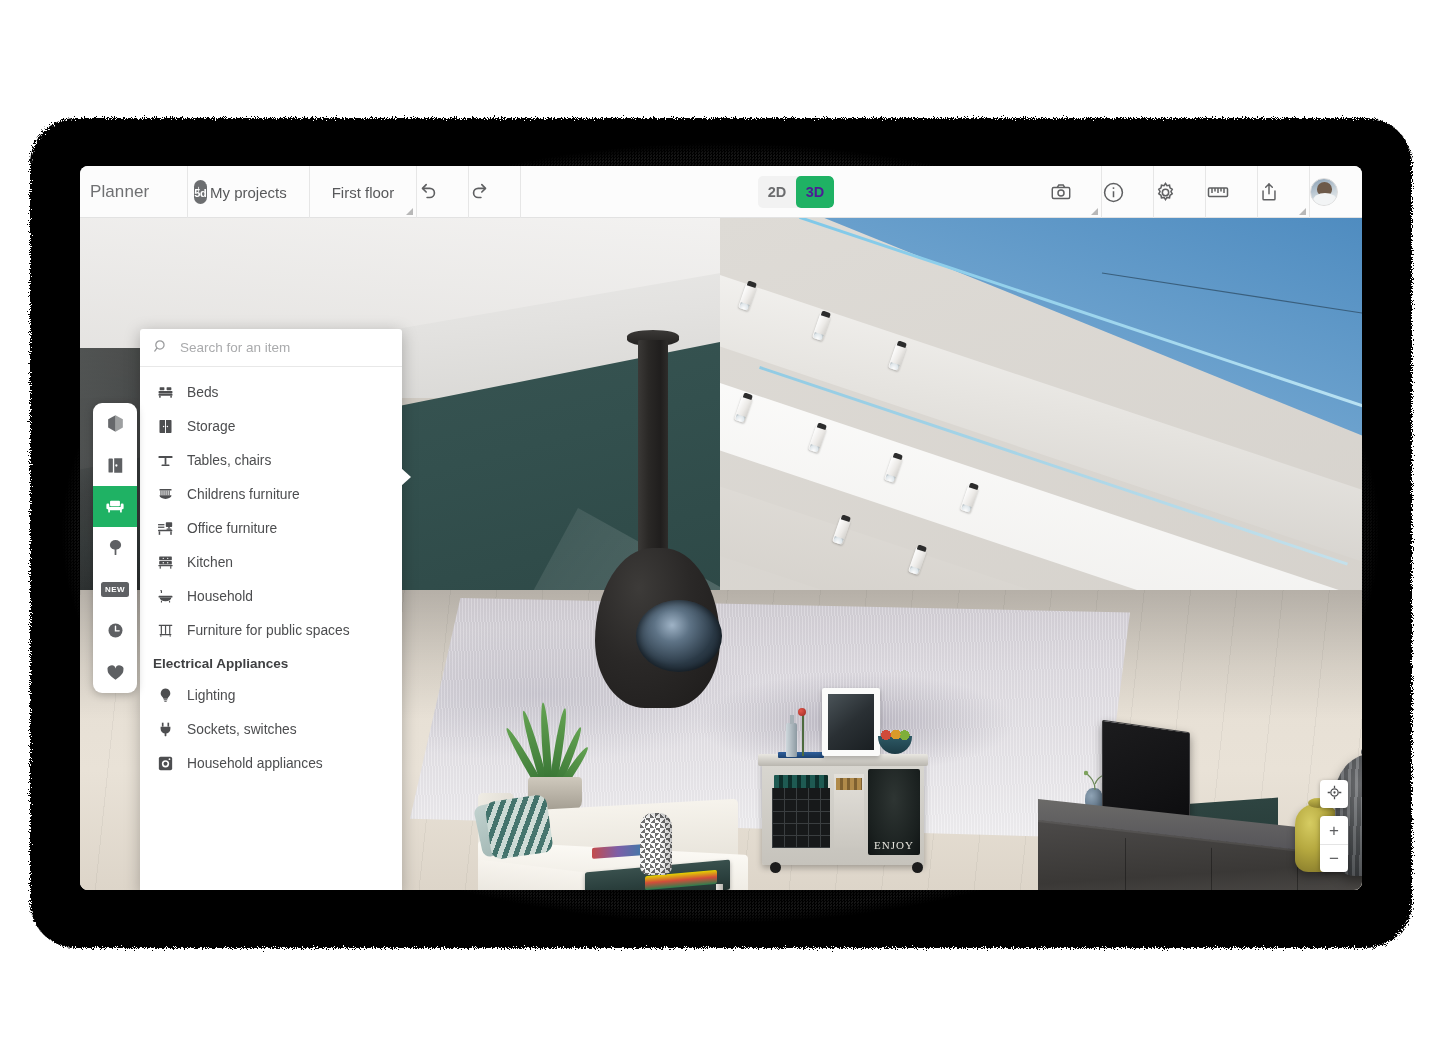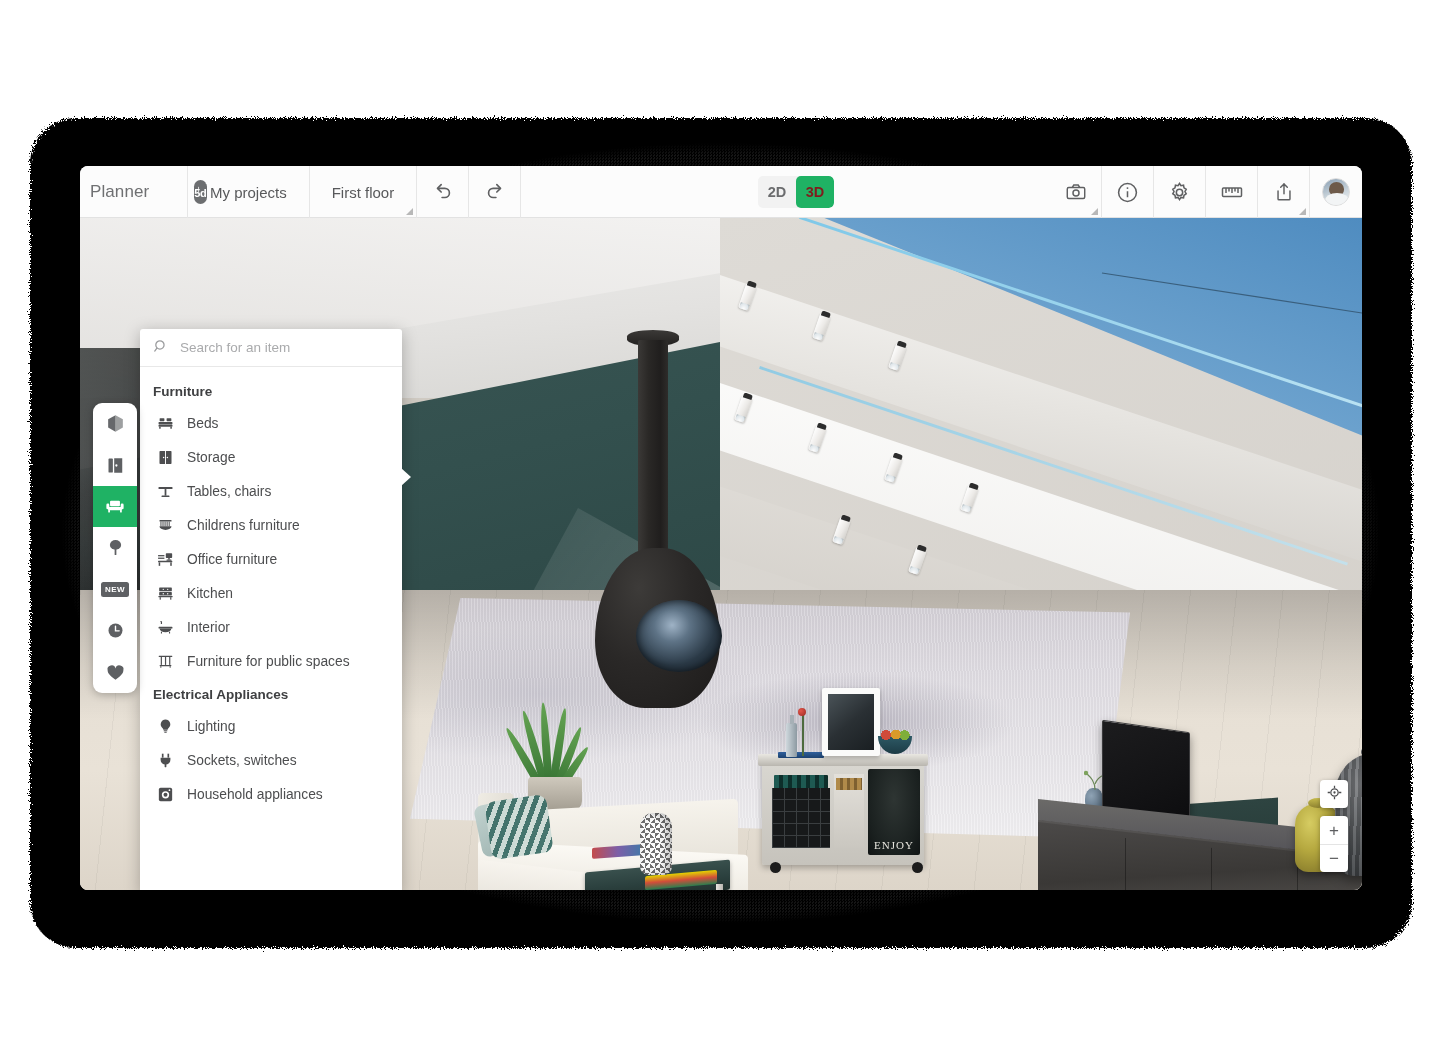--- a/index.html
+++ b/index.html
@@ -48,21 +48,21 @@
   
   #toolbar {
     position: absolute; left: 0; top: 0;
     width: 100%; height: 52px;
     background: #fcfcfc;
     display: flex; align-items: stretch;
     z-index: 40;
     border-bottom: 1px solid #e2e2e2;
   }
   .tb-cell {
-    display: flex; align-items: center; justify-content: center;
+    display: flex; align-items: center; 
     position: relative;
     border-right: 1px solid #e6e6e6;
     height: 52px;
   }
   .corner-tick {
     position: absolute; right: 3px; bottom: 3px;
     width: 0; height: 0;
     border-left: 7px solid transparent;
     border-bottom: 7px solid #b8b8b8;
   }
@@ -95,21 +95,21 @@
   #dim-toggle {
     position: absolute; left: 678px; top: 10px;
     height: 32px; display: flex; align-items: center;
     background: #f2f2f2; border-radius: 5px; padding: 0;
     overflow: hidden;
   }
   .dim-btn {
     width: 38px; height: 32px; display: flex; align-items: center; justify-content: center;
     font-size: 14.5px; font-weight: bold; color: #6b6c6e; cursor: pointer;
   }
-  .dim-btn.active { background: #1fb264; color: #7f1d1d; border-radius: 5px; }
+  .dim-btn.active { background: #1fb264; color: #4c1d95; border-radius: 5px; }
 
   #tb-right { margin-left: auto; display: flex; align-items: stretch; }
   #avatar-cell { width: 52px; border-right: none; }
   #avatar {
     width: 28px; height: 28px; border-radius: 50%;
     overflow: hidden; position: relative;
     background: linear-gradient(160deg,#8aa0b4 0%, #cfd8de 60%, #eef1f3 100%);
     border: 1px solid #ddd;
   }
   #avatar::before {
@@ -897,21 +897,20 @@
           <svg width="16" height="16" viewBox="0 0 24 24" fill="none" stroke="#9b9c9e" stroke-width="1.9" stroke-linecap="round">
             <circle cx="10.4" cy="10.4" r="6.2"></circle>
               <line x1="5.6" y1="15.4" x2="2.6" y2="19.6"></line>
           </svg>
         </span>
         <input id="search-input" type="text" placeholder="Search for an item" style="">
       </div>
 
       <div id="panel-body">
 
-        <div class="group-title">Furniture</div>
 
 
         <div class="cat-item">
           <span class="cat-icon">
             <svg width="19" height="19" viewBox="0 0 24 24" fill="currentColor">
               <rect x="4.6" y="5.4" width="6" height="3.6" rx=".7"></rect>
               <rect x="13.4" y="5.4" width="6" height="3.6" rx=".7"></rect>
               <rect x="3.2" y="10.2" width="17.6" height="2.6" rx=".7"></rect>
               <rect x="3.2" y="13.4" width="17.6" height="2.8" rx=".6"></rect>
               <rect x="4" y="16.2" width="1.9" height="2.4"></rect>
@@ -995,21 +994,21 @@
         <div class="cat-item">
           <span class="cat-icon">
             <svg width="19" height="19" viewBox="0 0 24 24" fill="currentColor">
               <path d="M5.4 4 h2.2 v3.6 h-1.5 V5.2 H5.4z"></path>
               <rect x="3.2" y="11.2" width="17.6" height="2.2" rx=".8"></rect>
               <path d="M4.6 13.4 h14.8 a7.4 4.6 0 0 1 -14.8 0z"></path>
               <rect x="6.2" y="17.4" width="1.4" height="2.2"></rect>
               <rect x="16.4" y="17.4" width="1.4" height="2.2"></rect>
             </svg>
           </span>
-          <span class="cat-label">Interior</span>
+          <span class="cat-label">Household</span>
         </div>
 
         <div class="cat-item">
           <span class="cat-icon">
             <svg width="19" height="19" viewBox="0 0 24 24" fill="currentColor">
               <rect x="3.4" y="4.6" width="17.2" height="1.7" rx=".5"></rect>
               <rect x="6" y="6.3" width="1.5" height="10"></rect>
               <rect x="11.3" y="6.3" width="1.5" height="10"></rect>
               <rect x="16.6" y="6.3" width="1.5" height="10"></rect>
               <rect x="4.6" y="16.3" width="14.8" height="1.7" rx=".5"></rect>

